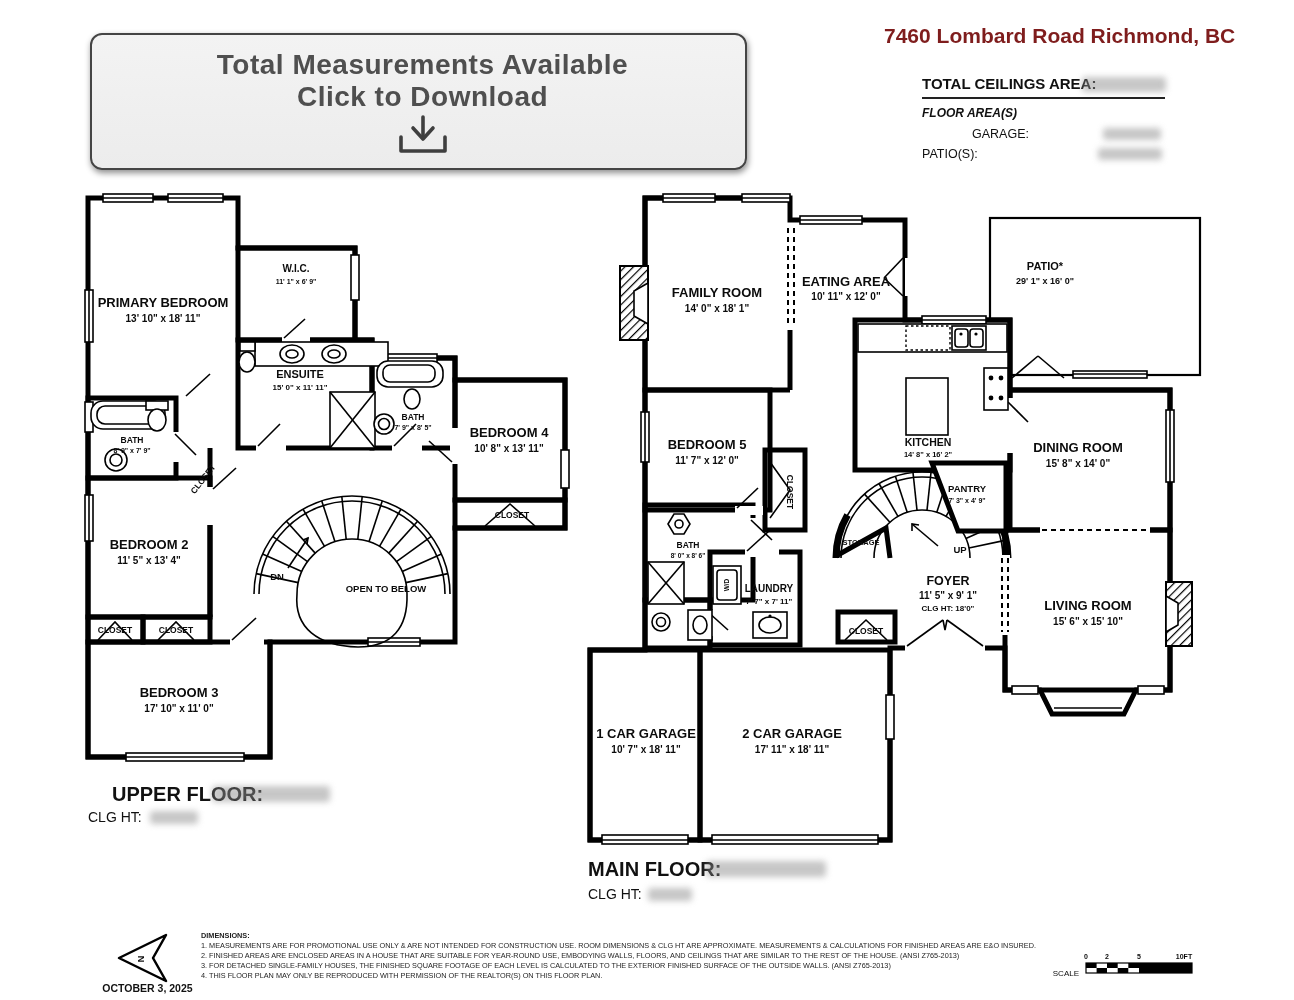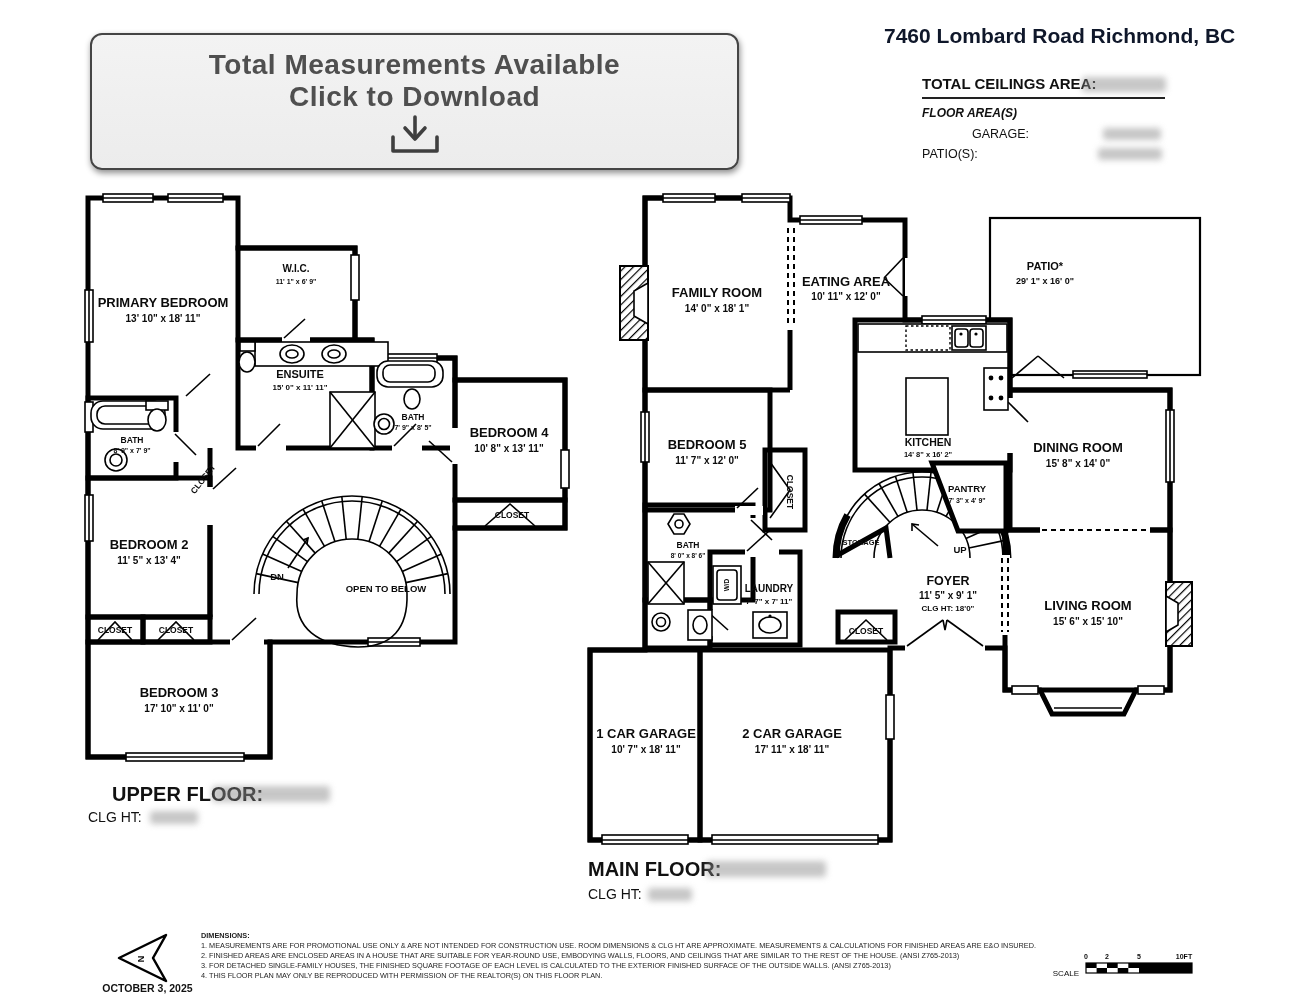--- a/index.html
+++ b/index.html
@@ -2,25 +2,25 @@
 <html><head>
 <meta charset="utf-8">
 <style>
   html,body{margin:0;padding:0;background:#fff;}
   #page{position:relative;width:1294px;height:1000px;background:#fff;overflow:hidden;
         font-family:"Liberation Sans",sans-serif;color:#111;}
   .abs{position:absolute;}
   
   #dl-btn{position:absolute;left:90px;top:33px;width:645px;height:133px;border:2px solid #454545;
           border-radius:12px;background:linear-gradient(#f3f3f3,#ececec);
-          box-shadow:1px 3px 6px rgba(0,0,0,.45);cursor:pointer;text-align:center;}
+          box-shadow:1px 3px 6px rgba(0,0,0,.45);cursor:pointer;text-align:center;padding-left:8px;}
   #dl-btn .l1{margin-top:14px;font-size:28px;font-weight:bold;color:#4f4f4f;letter-spacing:.5px;}
   #dl-btn .l2{font-size:28px;font-weight:bold;color:#4f4f4f;letter-spacing:.5px;}
   
-  .addr{left:884px;top:24px;font-size:21px;font-weight:bold;color:#0f172a;}
+  .addr{left:884px;top:24px;font-size:21px;font-weight:bold;color:#7f1d1d;}
   .tfa{left:922px;top:75px;font-size:15px;font-weight:bold;}
   .rule{left:922px;top:97px;width:243px;border-bottom:2px solid #222;height:0;}
   .oth{left:922px;top:106px;font-size:12px;font-style:italic;font-weight:bold;}
   .gar{left:972px;top:127px;font-size:12.5px;}
   .pat{left:922px;top:147px;font-size:12.5px;}
   .blur{position:absolute;background:#8e8e8e;opacity:.5;filter:blur(3px);border-radius:3px;}
   
   .ftitle{font-size:20px;font-weight:bold;}
   .fclg{font-size:14px;}
   

